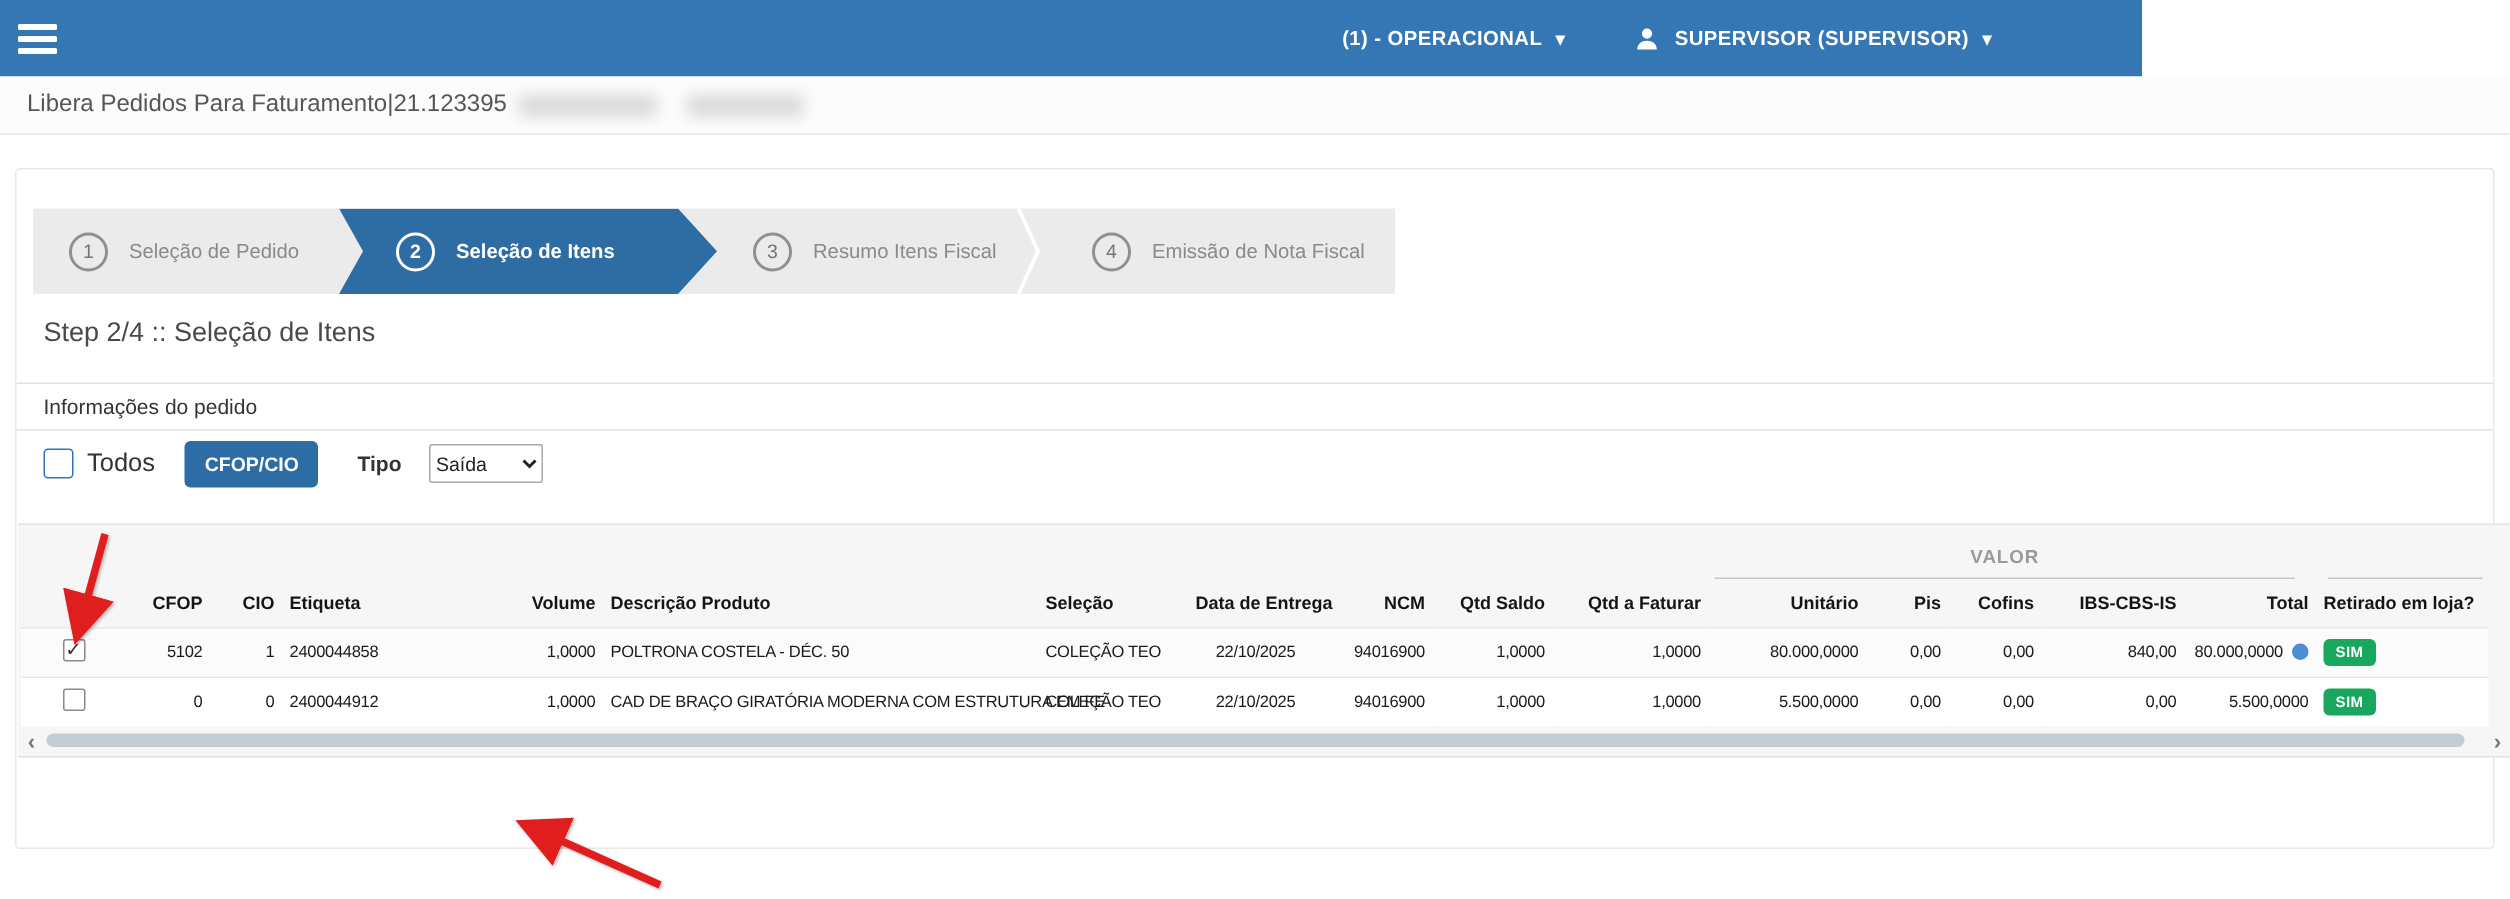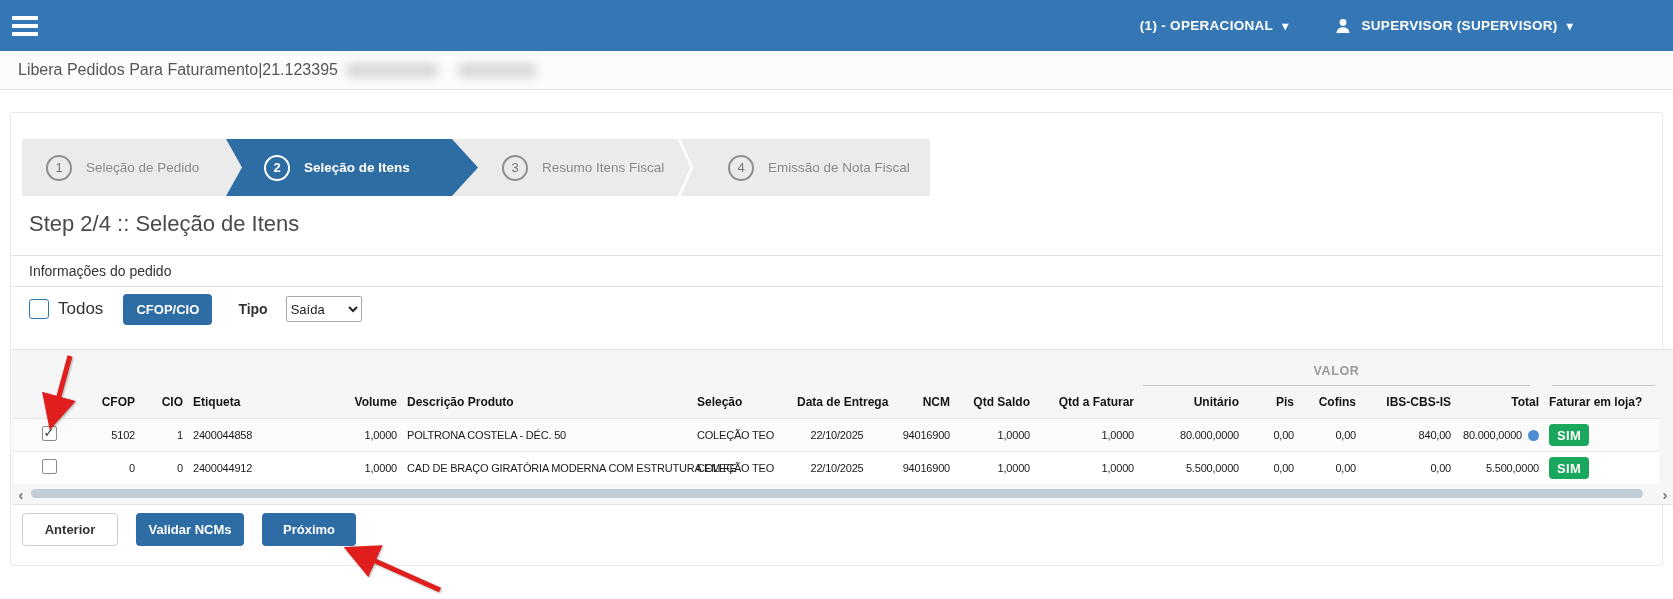--- a/index.html
+++ b/index.html
@@ -1,20 +1,20 @@
 <!DOCTYPE html>
 <html><head>
 <meta charset="utf-8">
 <style>
   * { margin:0; padding:0; box-sizing:border-box; }
   html,body { width:1673px; height:599px; background:#fff; overflow:hidden;
               font-family:"Liberation Sans", sans-serif; }
 
   
-  .topbar { position:absolute; left:0; top:0; width:1673px; height:51px;
+  .topbar { position:absolute; left:0; top:0; width:1428px; height:51px;
             background:#3577b5; display:flex; align-items:center; }
   .hamburger { margin-left:12px; width:30px; height:26px; display:flex; flex-direction:column;
                justify-content:center; gap:4px; cursor:pointer; }
   .hamburger i { display:block; width:26px; height:4px; background:#fff; border-radius:1px; }
   .topbar-right { margin-left:auto; margin-right:100px; display:flex; align-items:center; gap:46px;
                   color:#fff; font-size:13.5px; font-weight:600; letter-spacing:.3px; }
   .tb-group { display:flex; align-items:center; gap:9px; cursor:pointer; }
   .caret { font-size:12px; line-height:1; }
   .person-icon svg { display:block; }
 
@@ -38,21 +38,21 @@
   .wstep .circ { width:26px; height:26px; border:2px solid #8f8f8f; border-radius:50%;
                  display:flex; align-items:center; justify-content:center;
                  font-size:13px; color:#777; flex:0 0 auto; }
   .wstep.active { background:#2e6da4; color:#fff; font-weight:600;
      clip-path:polygon(0 0, calc(100% - 26px) 0, 100% 50%, calc(100% - 26px) 100%, 0 100%, 16px 50%);
      padding-left:38px; z-index:2; }
   .wstep.active .circ { border-color:#fff; color:#fff; }
   .wsep { position:absolute; top:0; width:16px; height:57px; z-index:1; }
 
   
-  .step-heading { position:absolute; left:18px; top:98px; font-size:22px; color:#4a4a4a; }
+  .step-heading { position:absolute; left:18px; top:98px; font-size:18px; color:#4a4a4a; }
   .section-header { position:absolute; left:0; top:142px; width:100%; border-top:1px solid #e2e2e2;
                     border-bottom:1px solid #e2e2e2; padding:7px 0 7px 18px; font-size:14px; color:#333; }
 
   
   .filter-bar { position:absolute; left:18px; top:180px; height:32px; display:flex; align-items:center; }
   .cb-all { appearance:none; -webkit-appearance:none; width:20px; height:20px; background:#fff;
             border:1px solid #2e75b6; border-radius:3px; cursor:pointer; }
   .todos { margin-left:9px; font-size:17px; color:#333;text-align:right; }
   .btn { border:none; border-radius:4px; cursor:pointer; font-family:inherit; }
   .btn-blue { background:#2d6ca5; color:#fff; font-weight:bold; font-size:13px; }
@@ -75,21 +75,21 @@
   th.l, td.l { text-align:left; }
   th.c, td.c { text-align:center; }
   tbody tr { background:#fff; border-top:1px solid #e7e7e7; }
   tbody tr:first-child { background:#fbfbfb; }
   tbody td { height:33px; font-size:11px; letter-spacing:-0.2px; color:#1a1a1a;
              white-space:nowrap; padding:0 5px; }
   .cb-row { appearance:none; -webkit-appearance:none; width:15px; height:15px; background:#fff;
             border:1px solid #8a8a8a; border-radius:2px; cursor:pointer; position:relative; }
   .cb-row:checked::before { content:"✓"; position:absolute; left:1px; top:-2px;
                             font-size:13px; color:#333; }
-  .badge { display:inline-block; background:#18a75c; color:#fff; font-weight:bold; font-size:13px;
+  .badge { display:inline-block; background:#18a75c; color:#fff; font-weight:bold; font-size:10px;
            padding:4px 8px 3px; border-radius:4px; letter-spacing:.3px; }
   .dot { display:inline-block; width:11px; height:11px; border-radius:50%; background:#4b8fd2;
          margin-left:6px; vertical-align:-2px; }
 
   
   .hscroll { position:absolute; left:0; bottom:2px; width:100%; height:16px;
              display:flex; align-items:center; padding:0 3px; }
   .hscroll .chev { color:#777; font-size:15px; font-weight:bold; line-height:1;
                    width:12px; text-align:center; cursor:pointer; }
   .track { flex:1; height:10px; margin:0 2px; position:relative; }
@@ -220,21 +220,21 @@
           <th class="l">Seleção</th>
           <th class="c">Data de Entrega</th>
           <th class="r">NCM</th>
           <th class="r">Qtd Saldo</th>
           <th class="r">Qtd a Faturar</th>
           <th class="r">Unitário</th>
           <th class="r">Pis</th>
           <th class="r">Cofins</th>
           <th class="r">IBS-CBS-IS</th>
           <th class="r">Total</th>
-          <th class="l">Faturar em loja?</th>
+          <th class="l">Retirado em loja?</th>
         </tr>
       </thead>
       <tbody>
         <tr>
           <td class="c"><input type="checkbox" class="cb-row" checked="" style=""></td>
           <td class="r">5102</td>
           <td class="r">1</td>
           <td class="l">2400044858</td>
           <td class="r">1,0000</td>
           <td class="l">POLTRONA COSTELA - DÉC. 50</td>
@@ -274,25 +274,20 @@
 
     <div class="hscroll">
       <span class="chev">‹</span>
       <div class="track">
         <div class="thumb"></div>
       </div>
       <span class="chev">›</span>
     </div>
   </div>
 
-  <div class="footer">
-    <button class="btn btn-anterior">Anterior</button>
-    <button class="btn btn-blue btn-validar">Validar NCMs</button>
-    <button class="btn btn-blue btn-proximo">Próximo</button>
-  </div>
 </div>
 
 <svg class="arrows">
   <defs>
     <marker id="ah" markerWidth="7" markerHeight="7" refX="4.5" refY="3.5" orient="auto">
       <path d="M0,0 L7,3.5 L0,7 Z" fill="#e01e1e"></path>
     </marker>
   </defs>
   <g style="filter:drop-shadow(1.5px 1.5px 1px rgba(0,0,0,.3))">
     <line x1="70" y1="356" x2="53" y2="418" stroke="#e01e1e" stroke-width="5" marker-end="url(#ah)"></line>

